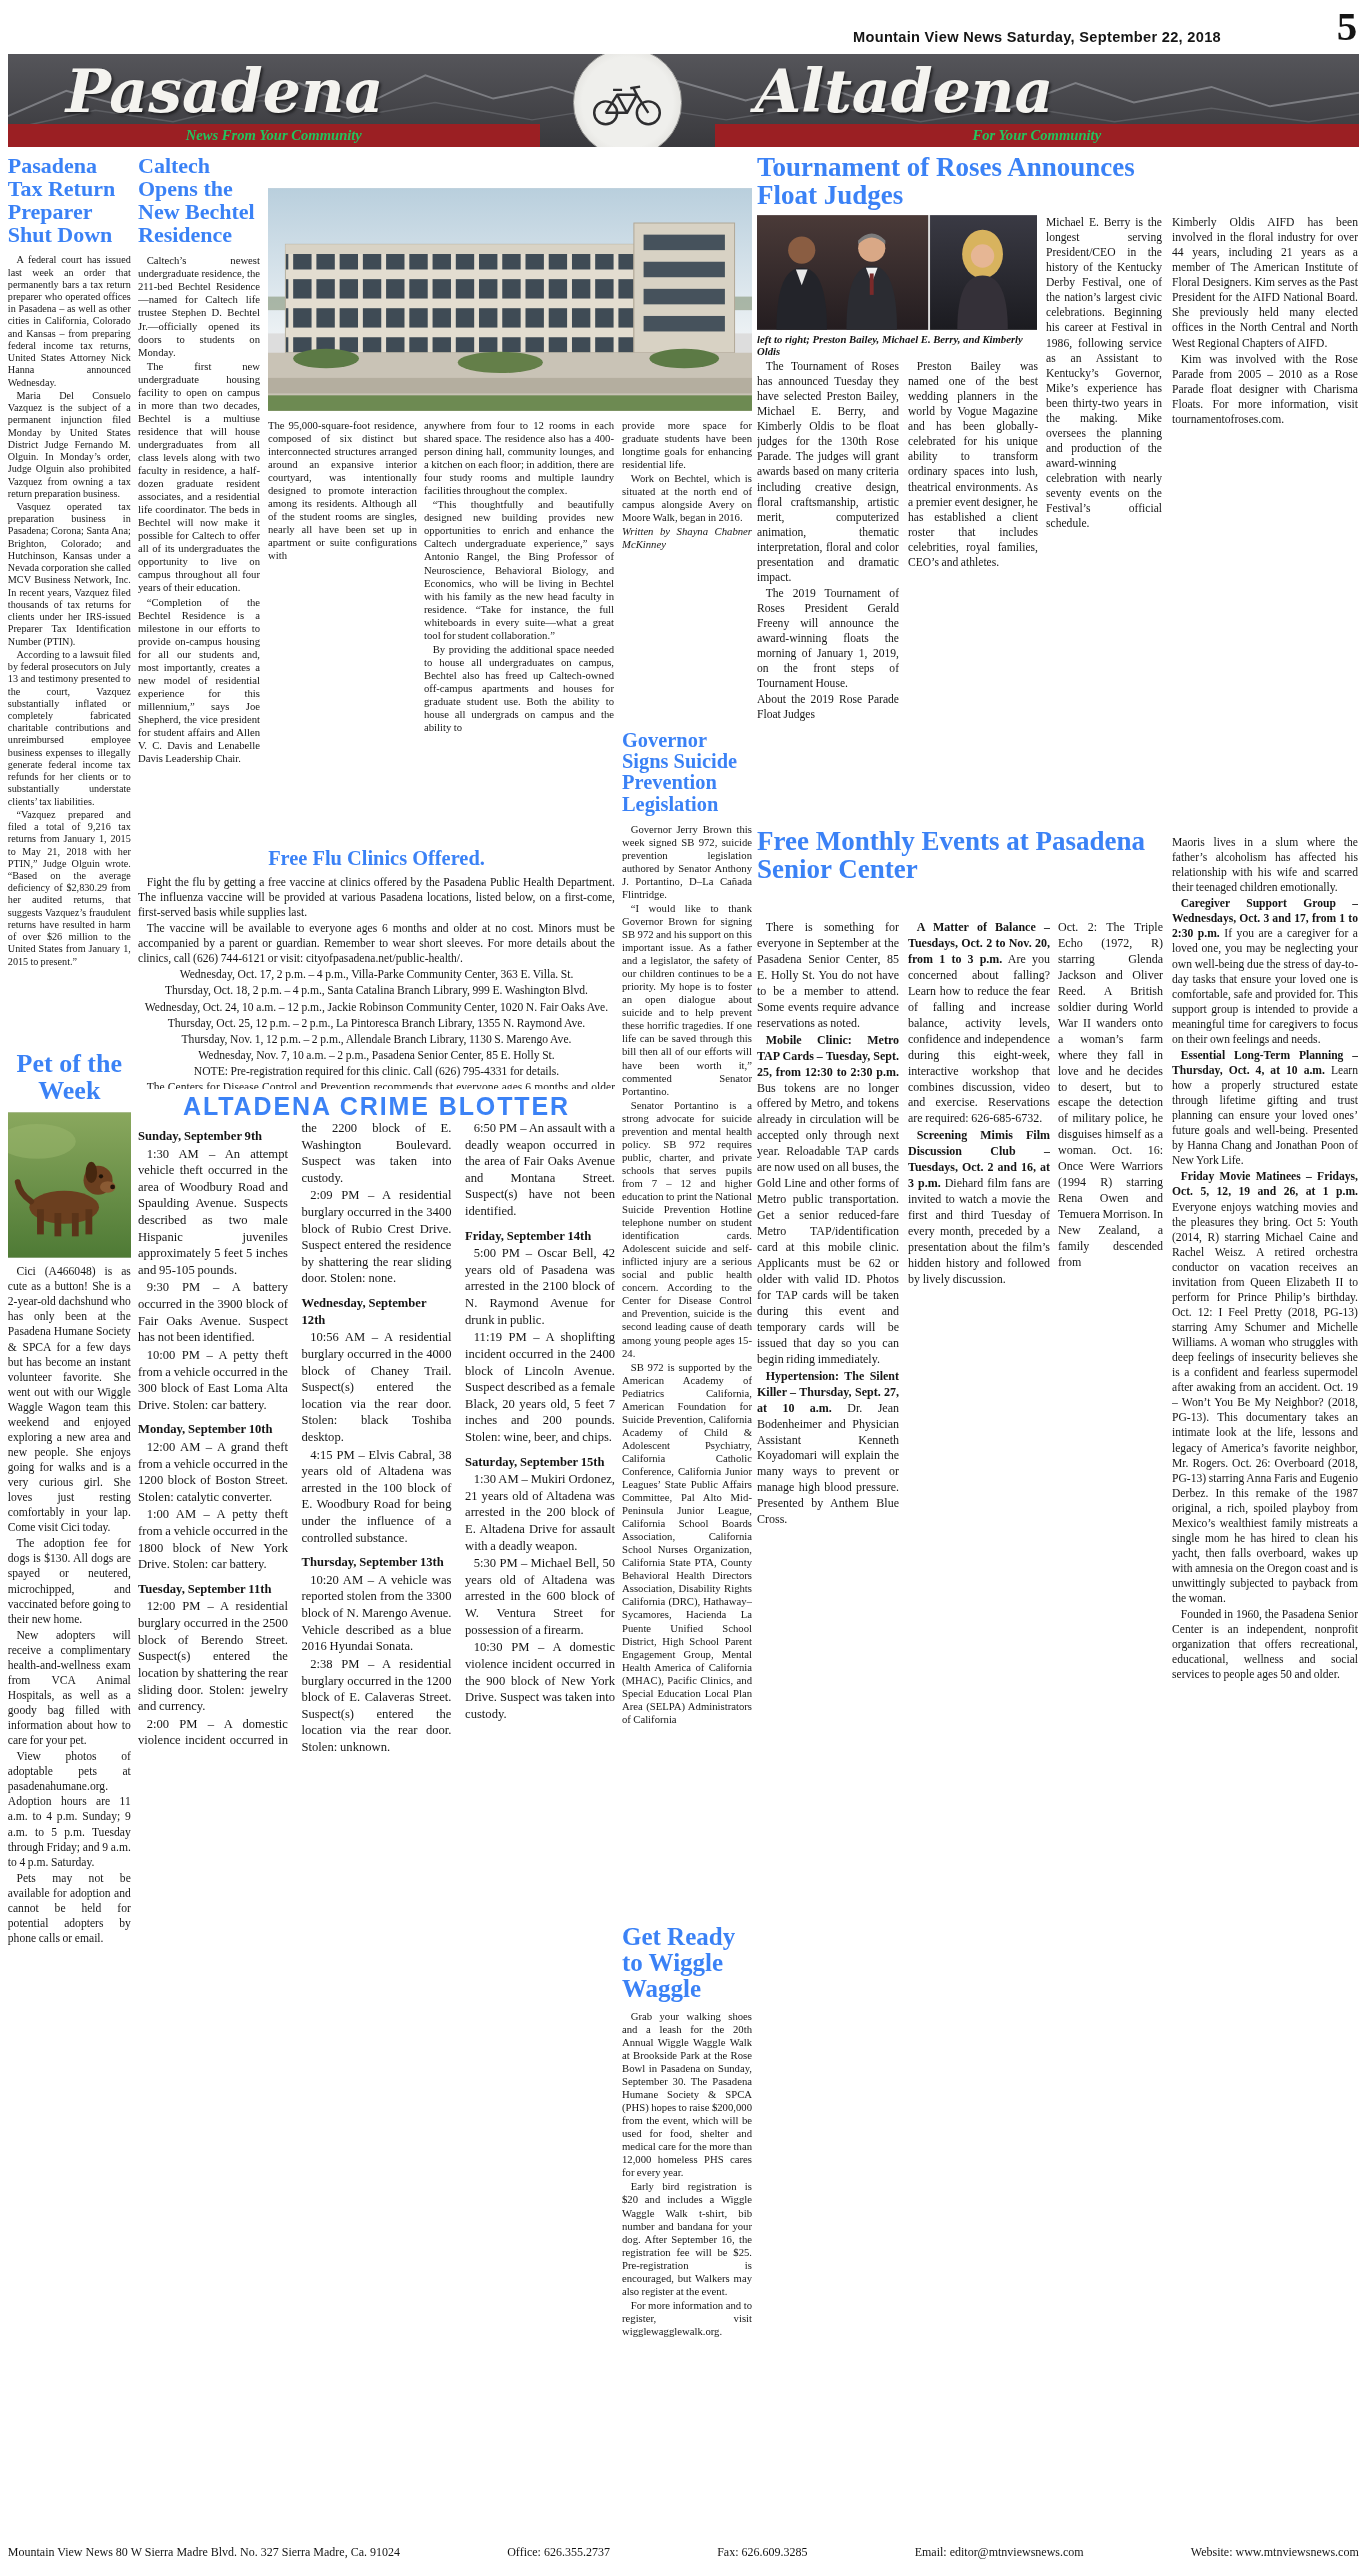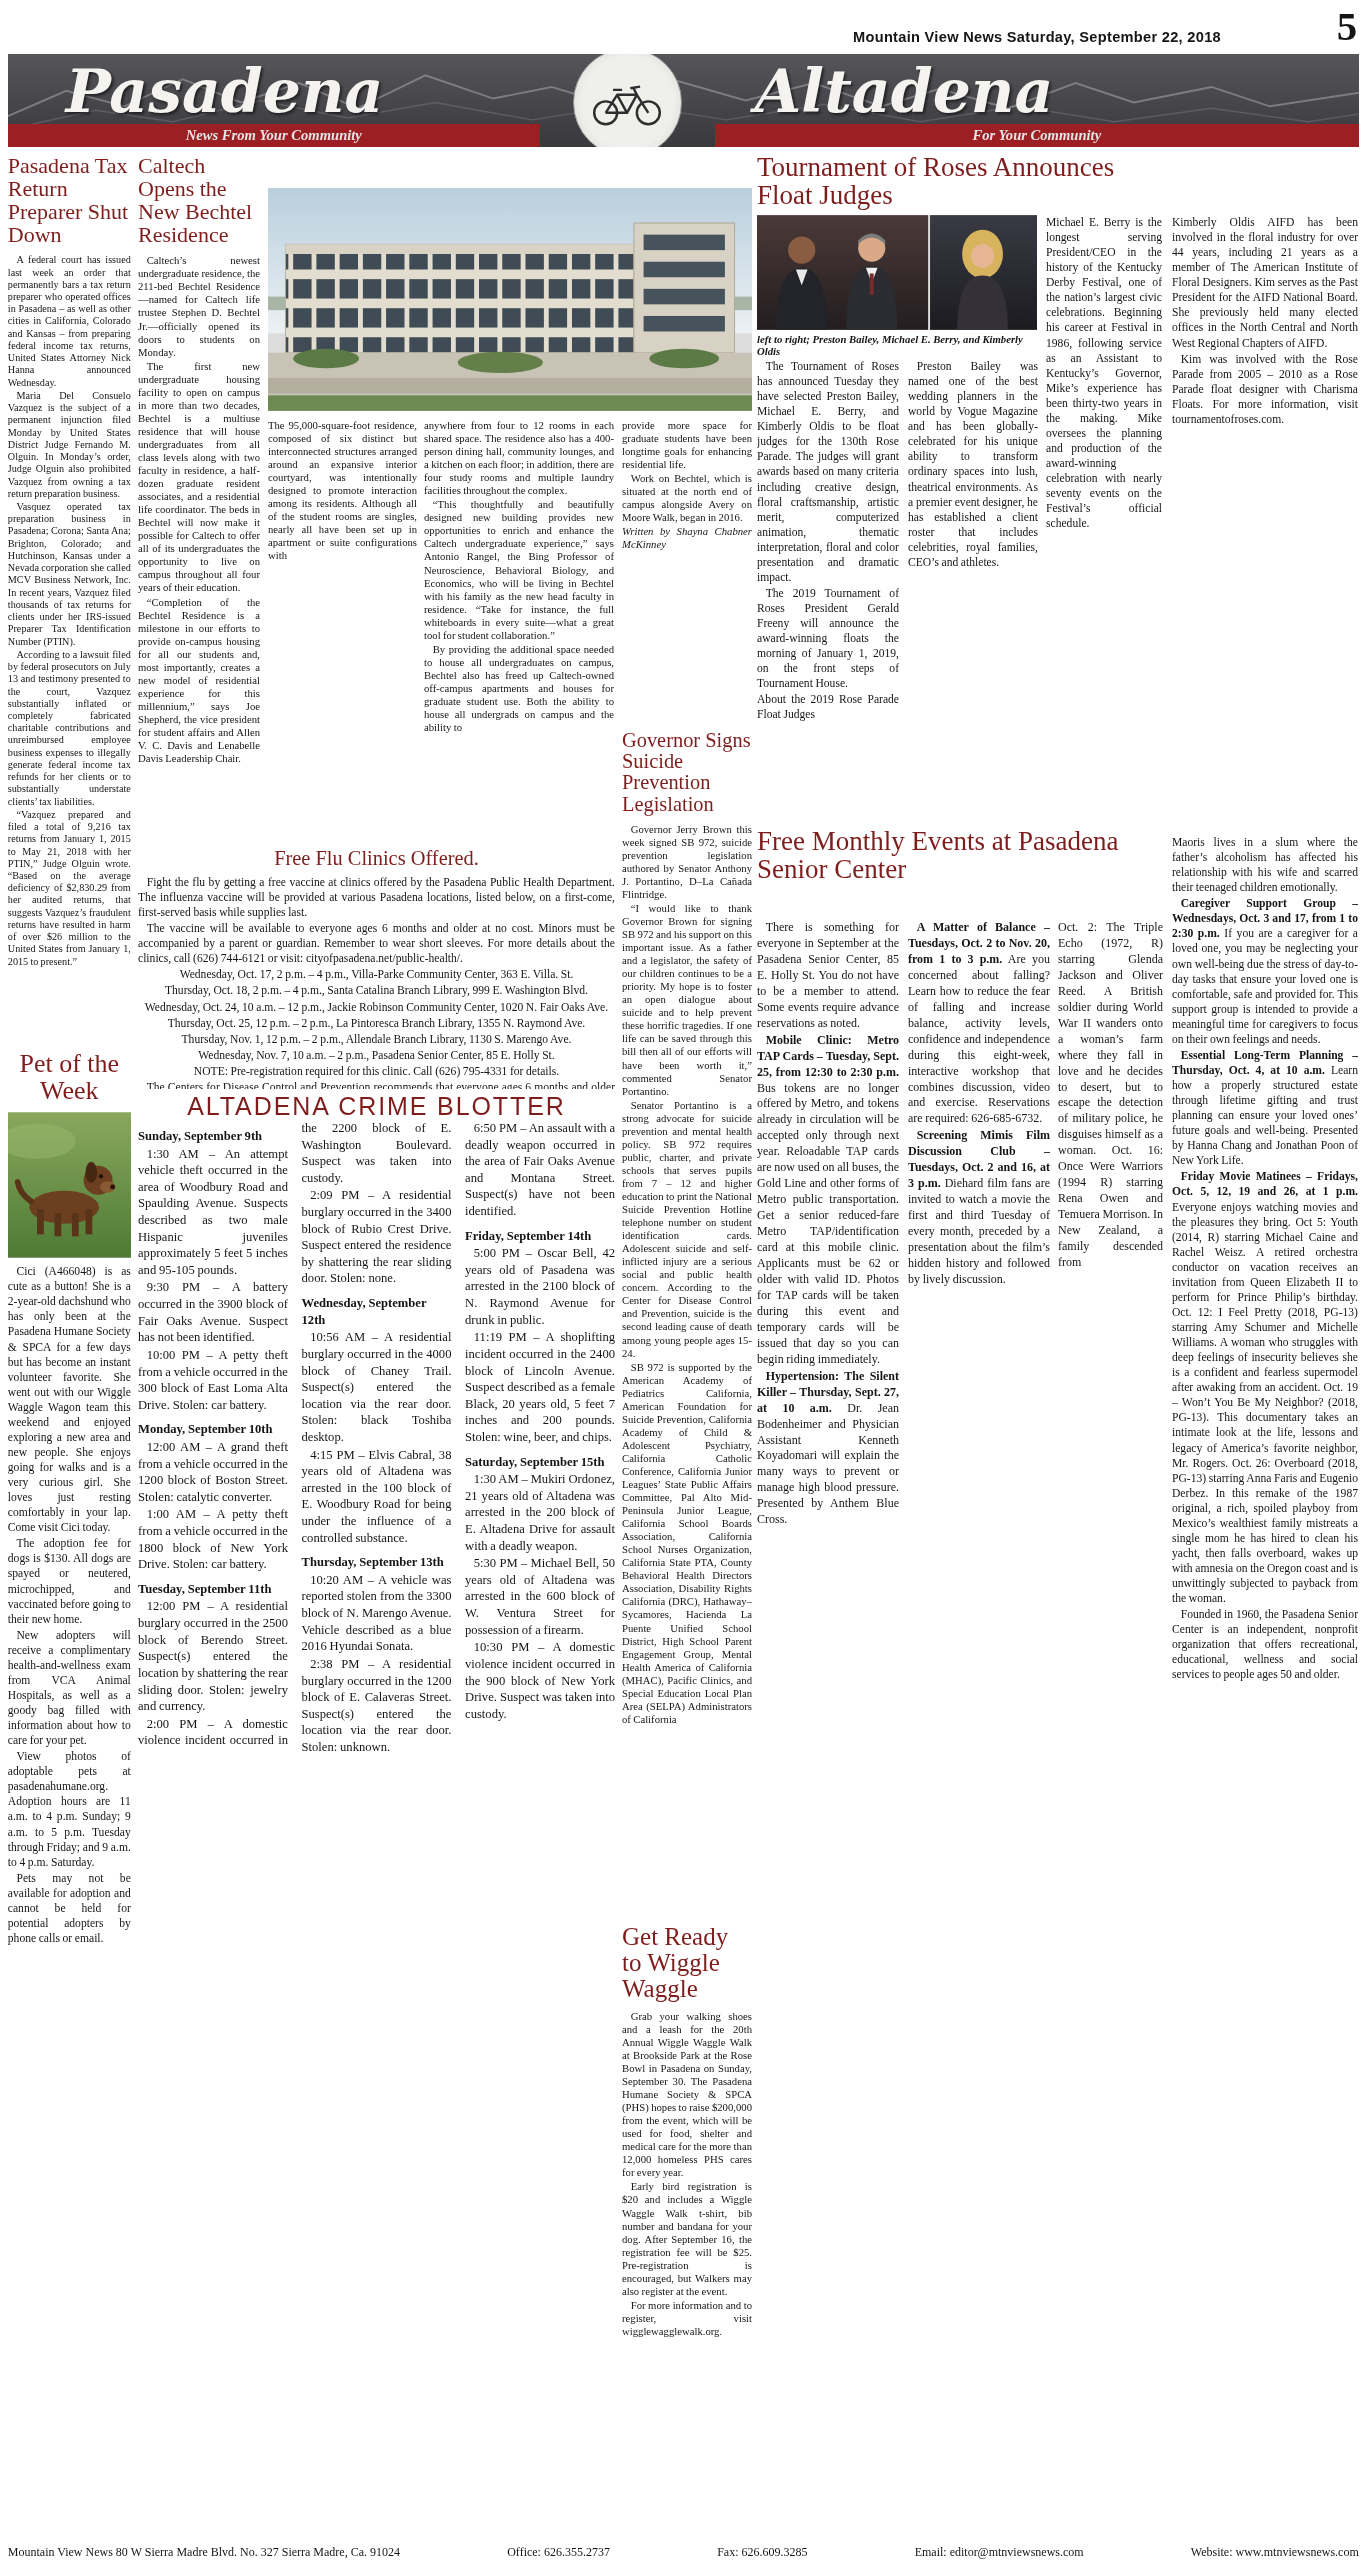--- a/index.html
+++ b/index.html
@@ -14,31 +14,31 @@
 
   
   .masthead { position:absolute; left:7.8px; top:54px; width:1351px; height:93px;
               background:linear-gradient(#55555a,#39393d); overflow:hidden; }
   .ridge { position:absolute; left:0; top:0; width:100%; height:100%; }
   .mast-title { position:absolute; top:1.9px; font-style:italic; font-weight:bold; color:#f4f3ef;
                 font-size:60px; font-family:"DejaVu Serif", serif;
                 text-shadow:1.9px 1.9px 2.9px rgba(0,0,0,.55); white-space:nowrap; }
   .mast-left { left:58px; }
   .mast-right { left:747px; }
-  .ribbon { position:absolute; bottom:0; height:23px; color:#e5e5e5; font-style:italic; font-weight:bold;
+  .ribbon { position:absolute; bottom:0; height:23px; color:#22c55e; font-style:italic; font-weight:bold;
             font-size:14.6px; text-align:center; line-height:23px; }
   .ribbon-left { left:0; width:532px; }
   .ribbon-right { right:0; width:644px; }
   .bike-circle { position:absolute; left:565px; top:-5.8px; width:109px; height:109px; border-radius:50%;
                  background:radial-gradient(#efefec 60%, #cfcdc8); border:1.9px solid #9a9a98;
                  display:flex; align-items:center; justify-content:center; }
   .bike-circle svg { width:82px; height:50px; }
 
   
-  .hl { font-weight:normal; line-height:1.04; color:#7f1d1d; }
+  .hl { font-weight:bold; line-height:1.04; color:#3b82f6; }
   .hl-tax, .hl-caltech { font-size:22px; margin-bottom:7.8px; }
   .hl-pet { font-size:26px; text-align:center; line-height:1.05; margin-bottom:7.8px; }
   .hl-gov { font-size:20.4px; margin-bottom:7.8px; }
   .hl-wiggle { font-size:25px; margin-bottom:7.8px; }
   .hl-flu { font-size:20.4px; text-align:center; margin-bottom:5.8px; }
   .hl-crime { font-size:25px; text-align:center; letter-spacing:1.9px;
               font-family:"Liberation Sans", sans-serif; margin-bottom:1px; }
   .hl-roses, .hl-senior { font-size:27px; line-height:1.05; margin-bottom:5.8px; }
 
   

